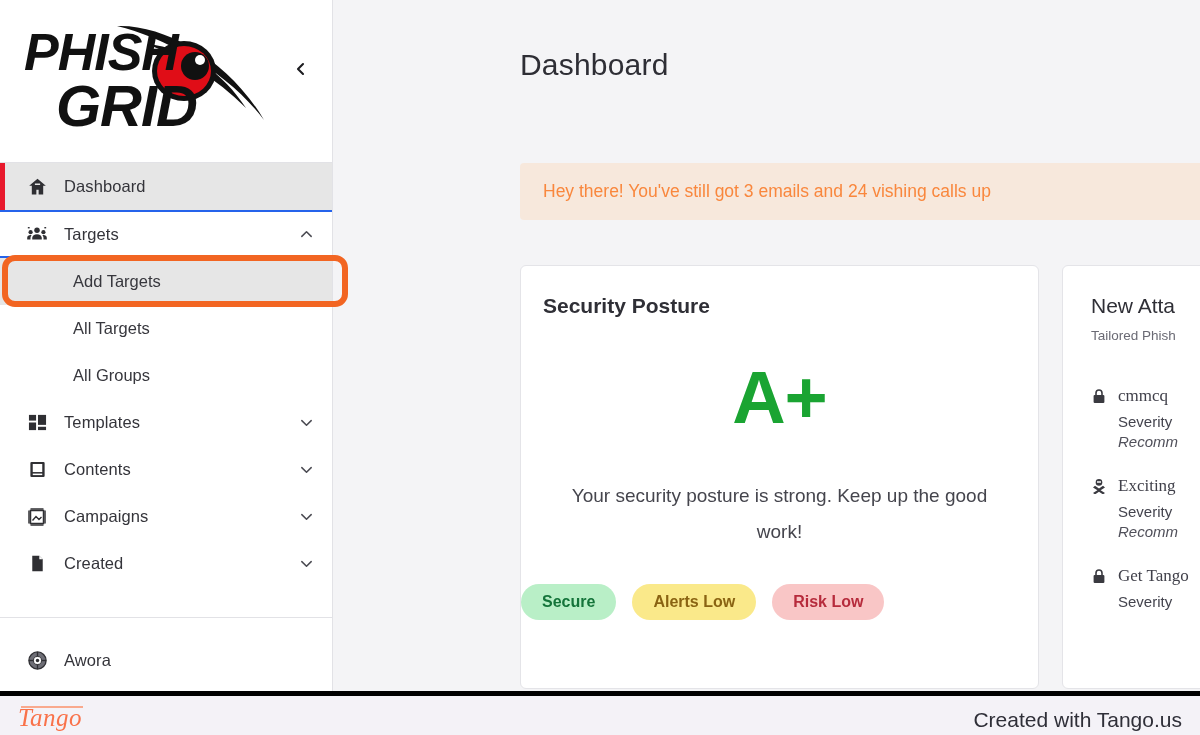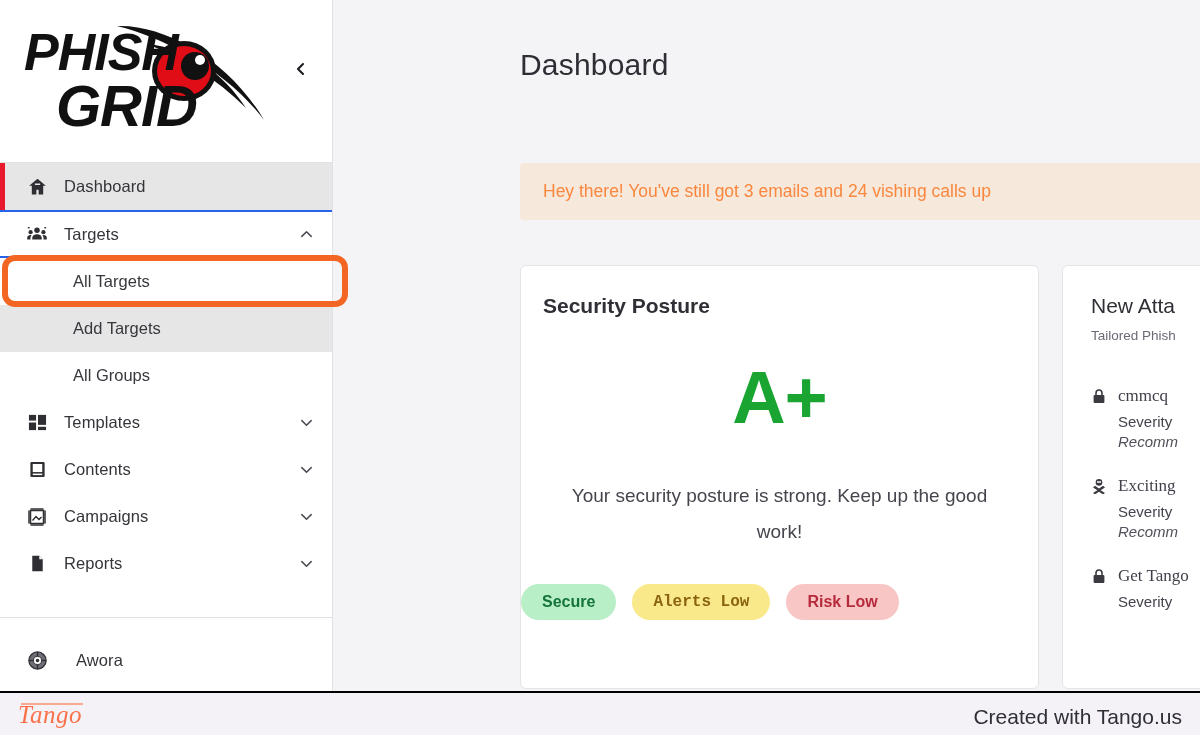--- a/index.html
+++ b/index.html
@@ -143,21 +143,20 @@
     margin: 30px 0 0 0;
   }
 
   #awora-row {
     display: flex;
     align-items: center;
     height: 52px;
     padding-left: 26px;
     margin-top: 16px;
     cursor: pointer;
-    gap: 12px;
   }
 
   
   #main {
     position: absolute;
     left: 333px; top: 0;
     width: 867px;
     height: 691px;
     background: #f4f4f6;
     overflow: hidden;
@@ -246,21 +245,21 @@
   }
   .badge {
     border-radius: 20px;
     padding: 9px 21px;
     font-size: 16px;
     font-weight: bold;
     white-space: nowrap;
     cursor: default;
   }
   .badge-secure { background: #b9efc7; color: #14743a; }
-  .badge-alerts { background: #fae98a; color: #8a6312; font-family: Liberation Mono, monospace; }
+  .badge-alerts { background: #fae98a; color: #8a6312; }
   .badge-risk   { background: #f9c6c6; color: #b62b3c; }
 
   #card-attacks {
     position: absolute;
     left: 729px;
     top: 265px;
     width: 519px;
     height: 424px;
     background: #ffffff;
     border: 1px solid #e4e4e8;
@@ -334,21 +333,21 @@
     z-index: 40;
   }
 
   
   #footer {
     position: absolute;
     left: 0; top: 691px;
     width: 1200px;
     height: 44px;
     background: #f4f2f7;
-    border-top: 2px solid #000000;
+    border-top: 5px solid #000000;
   }
   #tango-logo {
     position: absolute;
     left: 18px; top: 8px;
     font-family: "Liberation Serif", serif;
     font-style: italic;
     font-size: 25px;
     color: #f9724a;
     letter-spacing: 0.5px;
   }
@@ -426,25 +425,25 @@
           </svg>
         </span>
         <span class="nav-label">Targets</span>
         <span class="nav-chevron">
           <svg width="15" height="15" viewBox="0 0 16 16" fill="none" stroke="currentColor" stroke-width="1.6" stroke-linecap="round" stroke-linejoin="round">
             <polyline points="3,10 8,5 13,10"></polyline>
           </svg>
         </span>
       </div>
 
+      <div class="nav-sub sub-active">
+        <span>Add Targets</span>
+      </div>
       <div class="nav-sub">
         <span>All Targets</span>
-      </div>
-      <div class="nav-sub sub-active">
-        <span>Add Targets</span>
       </div>
       <div class="nav-sub">
         <span>All Groups</span>
       </div>
 
       <div class="nav-row">
         <span class="nav-icon">
           <svg width="19" height="19" viewBox="0 0 20 20" fill="currentColor">
             <rect x="1" y="2" width="7.5" height="6"></rect>
             <rect x="10.5" y="2" width="8.5" height="10.5"></rect>
@@ -495,21 +494,21 @@
         </span>
       </div>
 
       <div class="nav-row">
         <span class="nav-icon">
           <svg width="19" height="19" viewBox="0 0 20 20" fill="currentColor">
             <path d="M4.5 1.8 h7.4 l3.6 3.6 V18.2 H4.5 Z"></path>
             <path d="M11.9 1.8 v3.6 h3.6 Z" fill="#ffffff"></path>
           </svg>
         </span>
-        <span class="nav-label">Reports</span>
+        <span class="nav-label">Created</span>
         <span class="nav-chevron">
           <svg width="15" height="15" viewBox="0 0 16 16" fill="none" stroke="currentColor" stroke-width="1.6" stroke-linecap="round" stroke-linejoin="round">
             <polyline points="3,6 8,11 13,6"></polyline>
           </svg>
         </span>
       </div>
 
       <div id="nav-divider"></div>
 
       <div id="awora-row">

